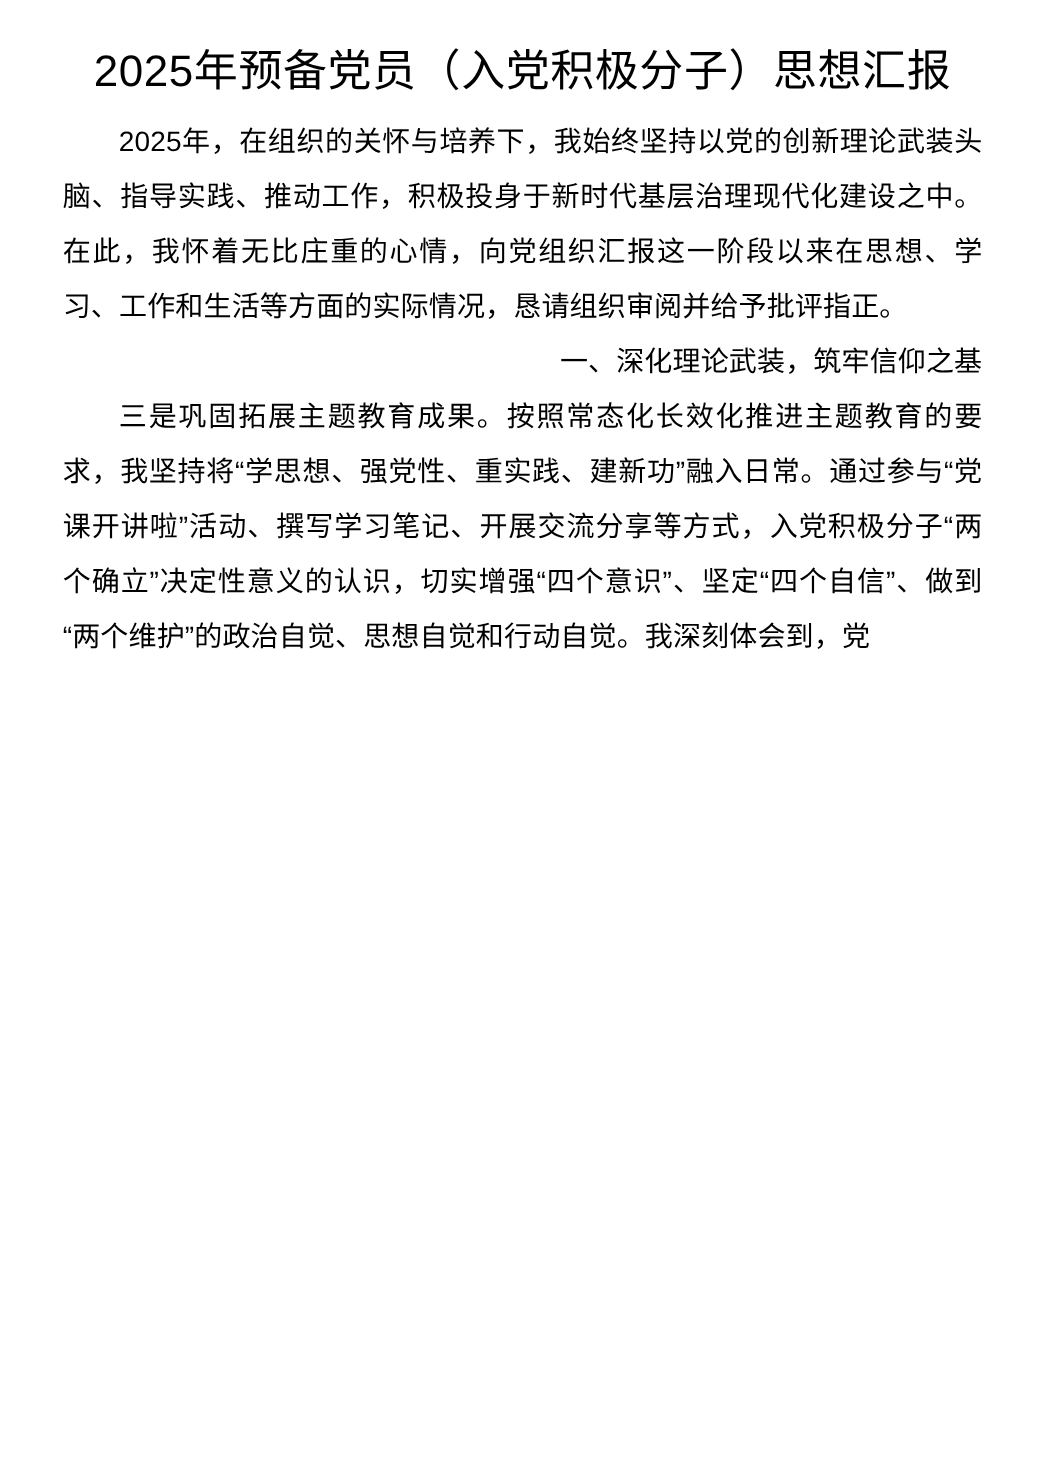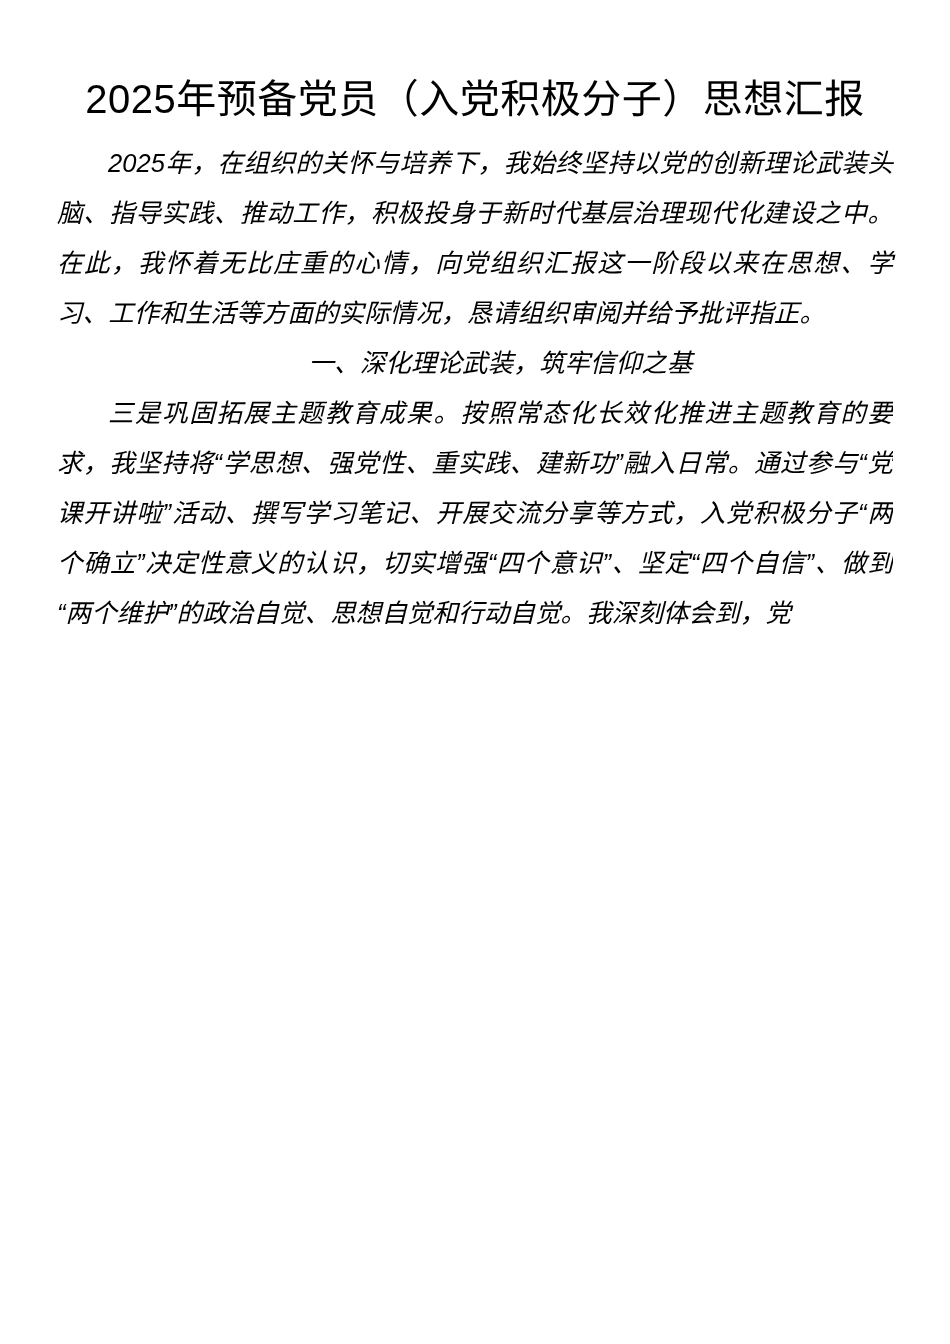--- a/index.html
+++ b/index.html
@@ -24,42 +24,41 @@
     background: #ffffff;
     position: relative;
   }
   .doc-title {
     font-size: 40px;
     line-height: 1.25;
     font-weight: 400;
     text-align: center;
     letter-spacing: 0.5px;
     margin: 0;
-    padding-top: 74px;
+    padding-top: 40px;
     padding-bottom: 14px;
     white-space: nowrap;
   }
   .body-block {
     font-size: 25.5px;
     line-height: 50px;
     text-align: justify;
     text-justify: inter-ideograph;
     letter-spacing: 0.1px;
-    font-style: italic;
   }
   p.para {
     margin: 0;
     text-indent: 2em;
     text-align: justify;
     text-justify: inter-ideograph;
   }
   p.heading {
     margin: 0;
     text-indent: 2em;
-    text-align: center;
+    text-align: right;
     font-weight: 400;
   }
   
   .clip-last {
     max-height: 250px;
     overflow: hidden;
   }
 </style>
 </head>
 <body>

